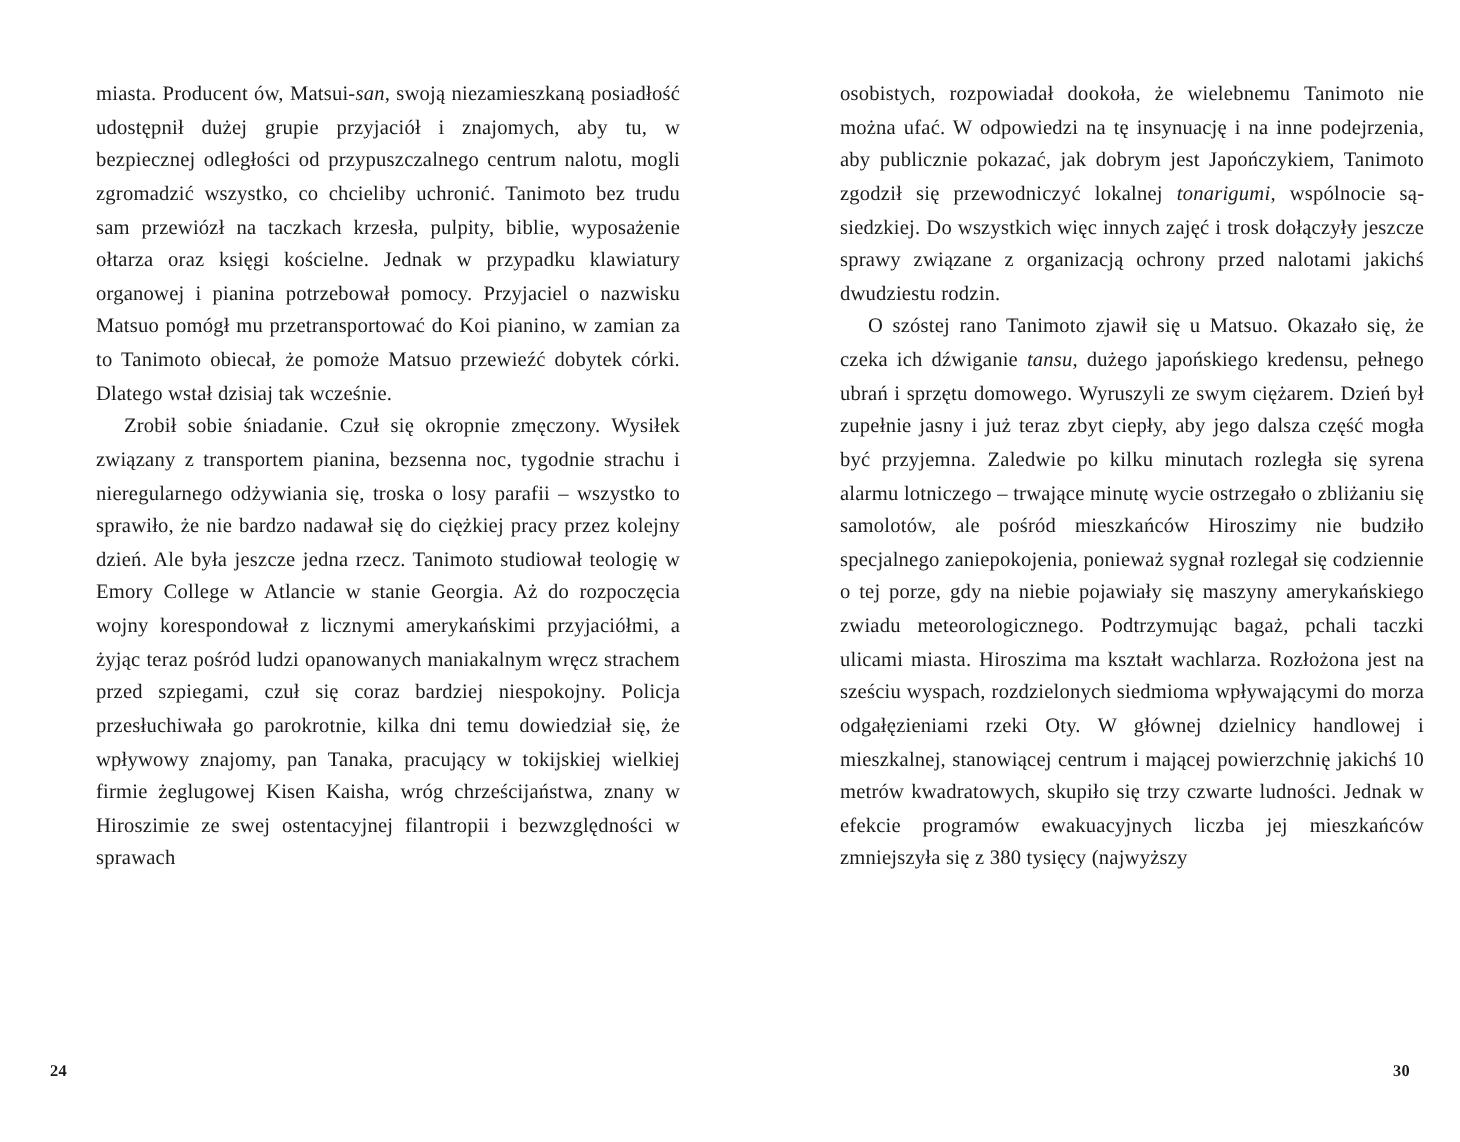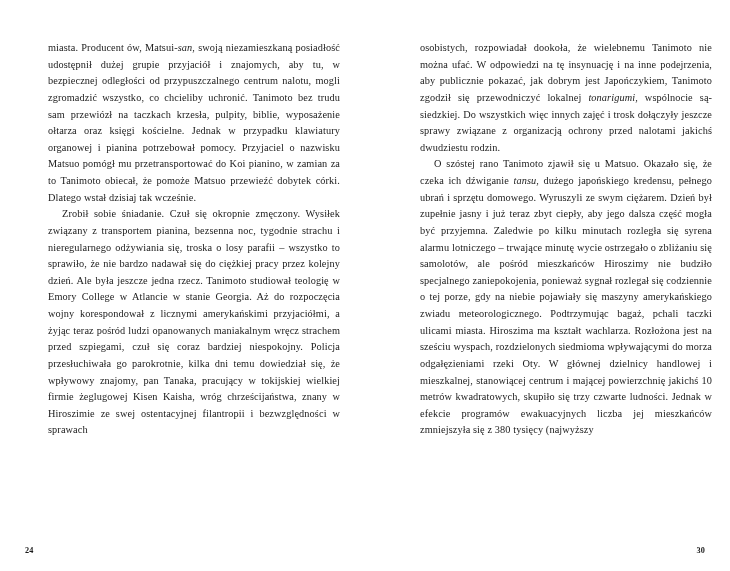--- a/index.html
+++ b/index.html
@@ -54,21 +54,21 @@
   .textblock p.cont {
     text-indent: 0;
   }
   
   .textblock p:last-child { }
 
   .it { font-style: italic; }
 
   .folio {
     position: absolute;
-    bottom: 16px;
+    bottom: 31px;
     font-size: 8.2px;
     font-weight: bold;
     letter-spacing: 0.02em;
     color: #1a1a1a;
   }
   .folio-left  { left: 25px; }
   .folio-right { right: 25px; }
 </style>
 </head>
 <body>

